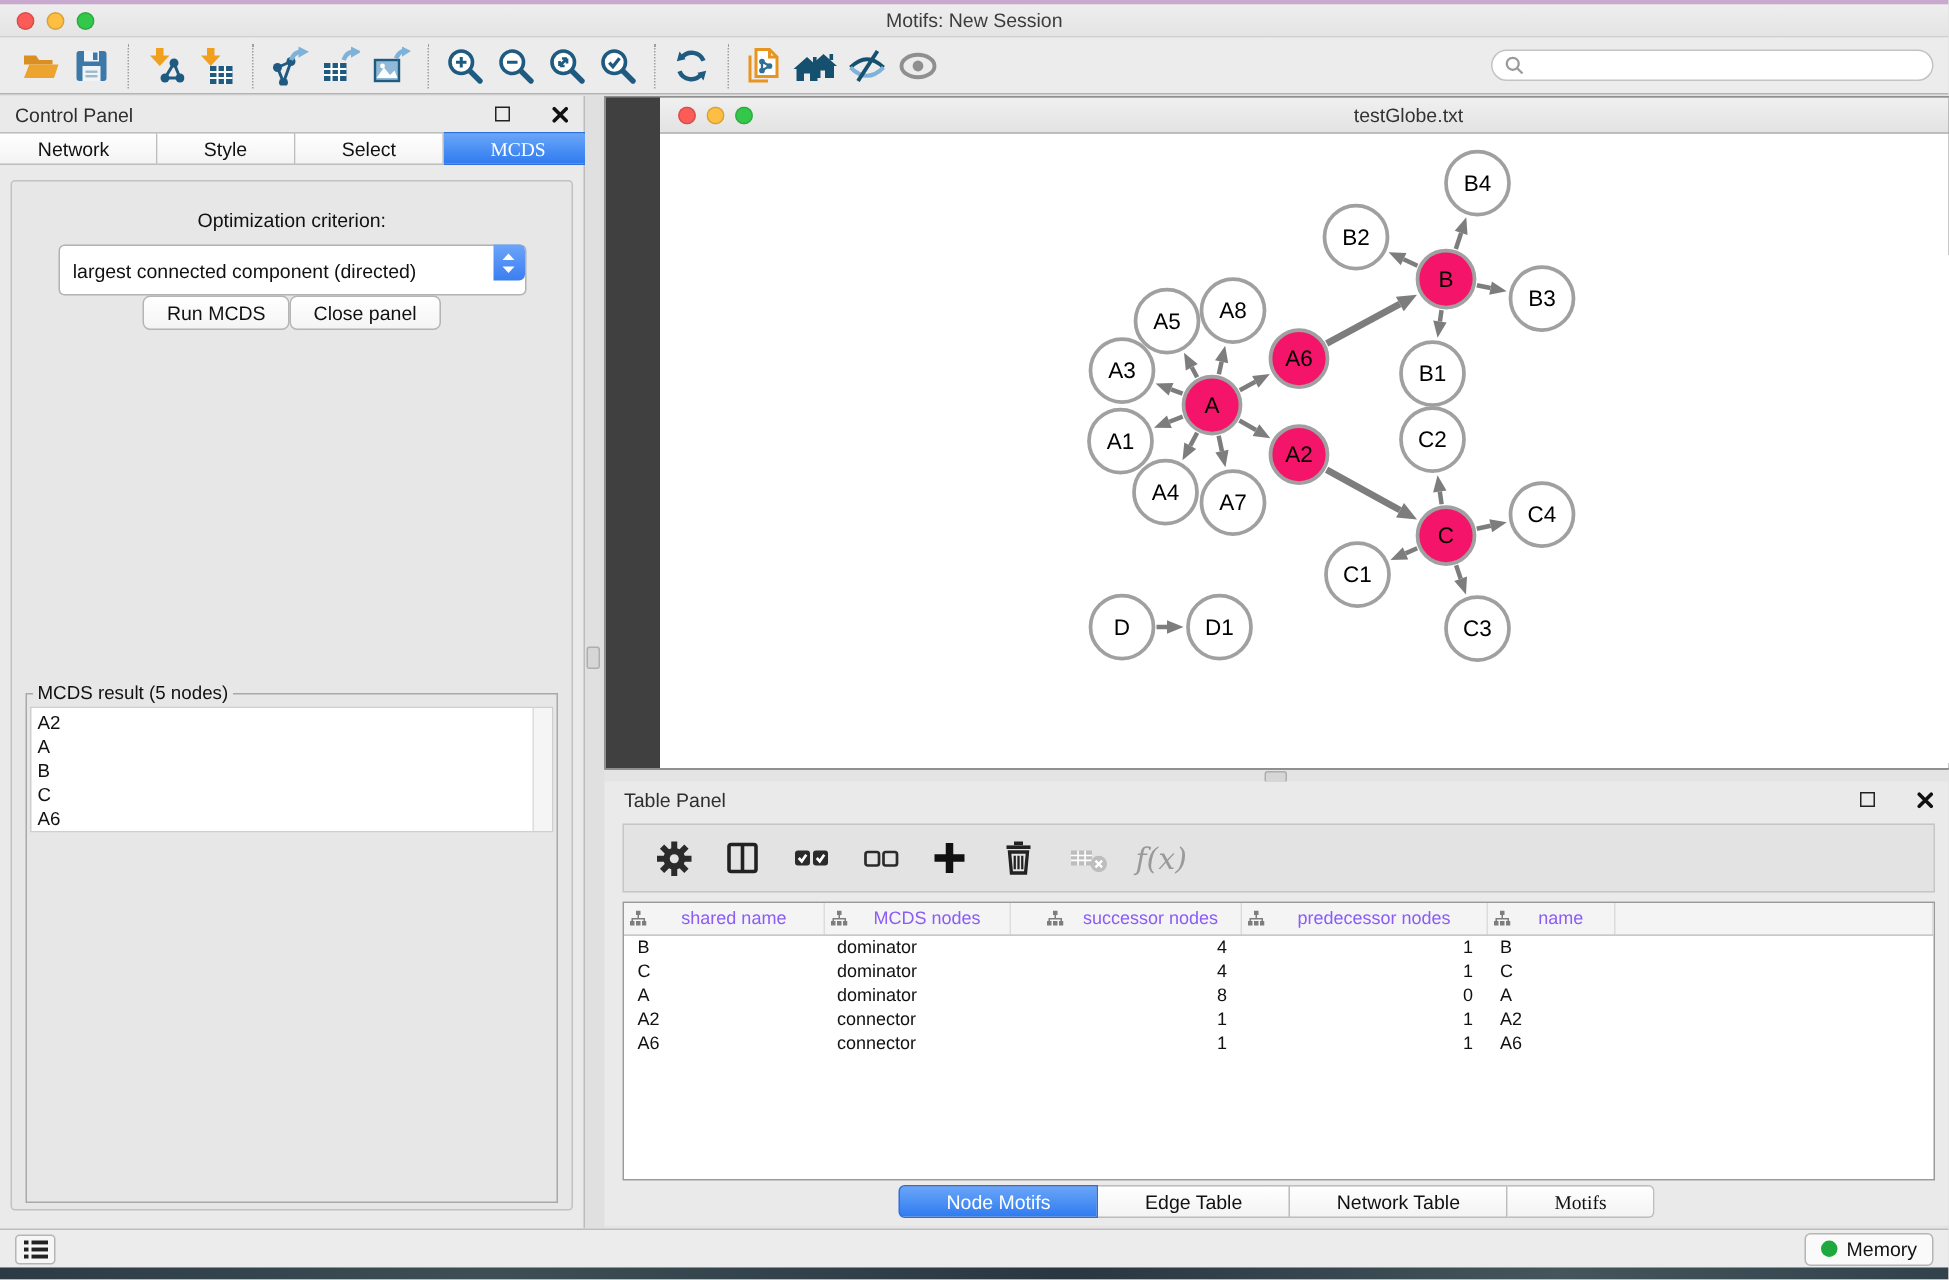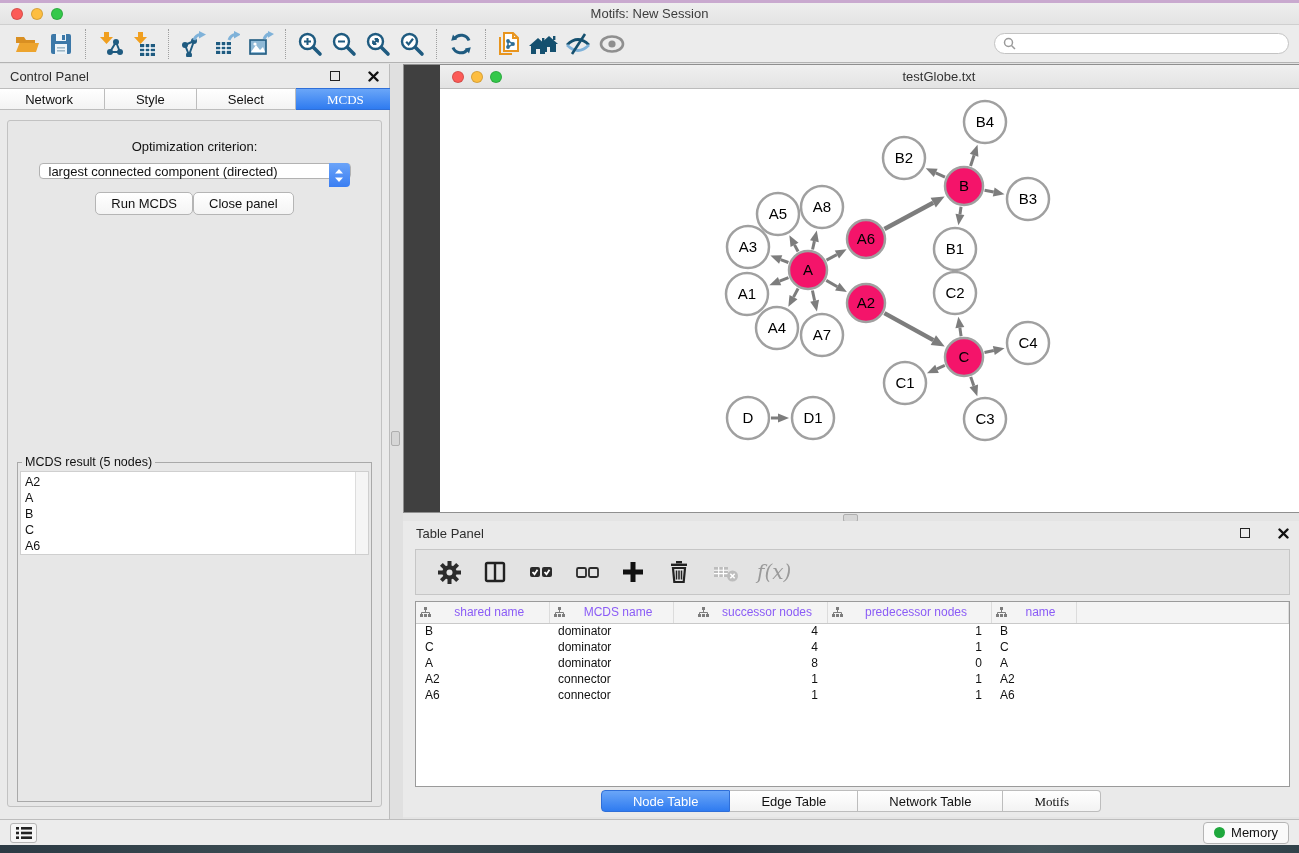--- a/index.html
+++ b/index.html
@@ -42,25 +42,25 @@
   .seg-tab { font-size:13px; color:#111; background:linear-gradient(#ffffff,#f3f3f3);
       border:1px solid #bdbdbd; padding:2px 31px 0; line-height:18px; cursor:default; }
   .seg-tab + .seg-tab { border-left:none; }
   .seg-tab:first-child { border-radius:4px 0 0 4px; }
   .seg-tab:last-child { border-radius:0 4px 4px 0;font-family:Liberation Serif, serif; }
   .seg-tab.active { background:linear-gradient(#6aa6f8,#2f7bf0); color:#fff; border-color:#2f6fd8; }
   .cp-content { position:absolute; left:7px; right:7px; top:56px; bottom:12px;
       border:1px solid #c2c2c2; border-radius:3px; background:#e7e7e7;
       display:flex; flex-direction:column; align-items:center; padding:18px 8px 4px; }
   .opt-label { font-size:13px; color:#111; margin-bottom:9px; }
-  .dropdown { width:312px; height:16px; background:#fff; border:1px solid #b2b2b2; border-radius:4px;
+  .dropdown { width:312px; height:34px; background:#fff; border:1px solid #b2b2b2; border-radius:4px;
       display:flex; align-items:center; padding-left:9px; font-size:13px; color:#111; position:relative; }
   .dropdown .stepper { position:absolute; right:0; top:-1px; width:21px; height:24px; border-radius:0 4px 4px 0;
       background:linear-gradient(#6ba4f9,#3a7ef2); display:flex; align-items:center; justify-content:center; }
-  .cp-buttons { display:flex; margin-top:13px; }
+  .cp-buttons { display:flex; }
   .btn { background:linear-gradient(#ffffff,#f4f4f4); border:1px solid #b5b5b5; border-radius:5px;
       font-size:13px; color:#111; padding:3px 15px; font-family:inherit; }
   .cp-spacer { flex:1; }
   fieldset.mcds { width:calc(100% - 2px); height:347px; border:1px solid #a9a9a9; padding:2px;
       background:transparent; }
   fieldset.mcds legend { font-size:12.5px; color:#111; padding:0 3px; margin-left:2px; }
   .listbox { width:100%; height:100%; background:#fff; border:1px solid #cfcfcf; position:relative;
       padding:2px 0 0 4px; overflow:hidden; }
   .list-scroll { position:absolute; right:0; top:0; bottom:0; width:13px; background:#f5f5f5; border-left:1px solid #ddd; }
   .result-item { font-size:12.5px; color:#111; line-height:16px; }
@@ -515,21 +515,21 @@
                 </th>
                 <th style="width: 124px;">
                   <div class="th-inner">
                     <svg class="hier" width="11" height="11" viewBox="0 0 11 11">
                       <rect x="4" y="0" width="3" height="3"></rect>
                       <rect x="0" y="7" width="3" height="3"></rect>
                       <rect x="4" y="7" width="3" height="3"></rect>
                       <rect x="8" y="7" width="3" height="3"></rect>
                       <path d="M5.5 3v2.5M1.5 7V5.5h8V7" fill="none" stroke="#7d7d7d"></path>
                     </svg>
-                    <span class="th-label">MCDS name</span>
+                    <span class="th-label">MCDS nodes</span>
                   </div>
                 </th>
                 <th style="width: 154px; padding-left: 24px;">
                   <div class="th-inner">
                     <svg class="hier" width="11" height="11" viewBox="0 0 11 11">
                       <rect x="4" y="0" width="3" height="3"></rect>
                       <rect x="0" y="7" width="3" height="3"></rect>
                       <rect x="4" y="7" width="3" height="3"></rect>
                       <rect x="8" y="7" width="3" height="3"></rect>
                       <path d="M5.5 3v2.5M1.5 7V5.5h8V7" fill="none" stroke="#7d7d7d"></path>
@@ -603,21 +603,21 @@
                 <td style="text-align: right;">1</td>
                 <td style="text-align: right;">1</td>
                 <td style="text-align: left;">A6</td>
                 <td></td>
               </tr>
             </tbody>
         </table>
       </div>
 
       <div class="tp-tabs seg-tabs">
-          <div class="seg-tab active">Node Table</div>
+          <div class="seg-tab active">Node Motifs</div>
           <div class="seg-tab">Edge Table</div>
           <div class="seg-tab">Network Table</div>
           <div class="seg-tab">Motifs</div>
         </div>
     </div>
   </div>
 
   <div class="status-bar">
     <div class="list-btn">
       <svg width="16" height="14" viewBox="0 0 16 14">

